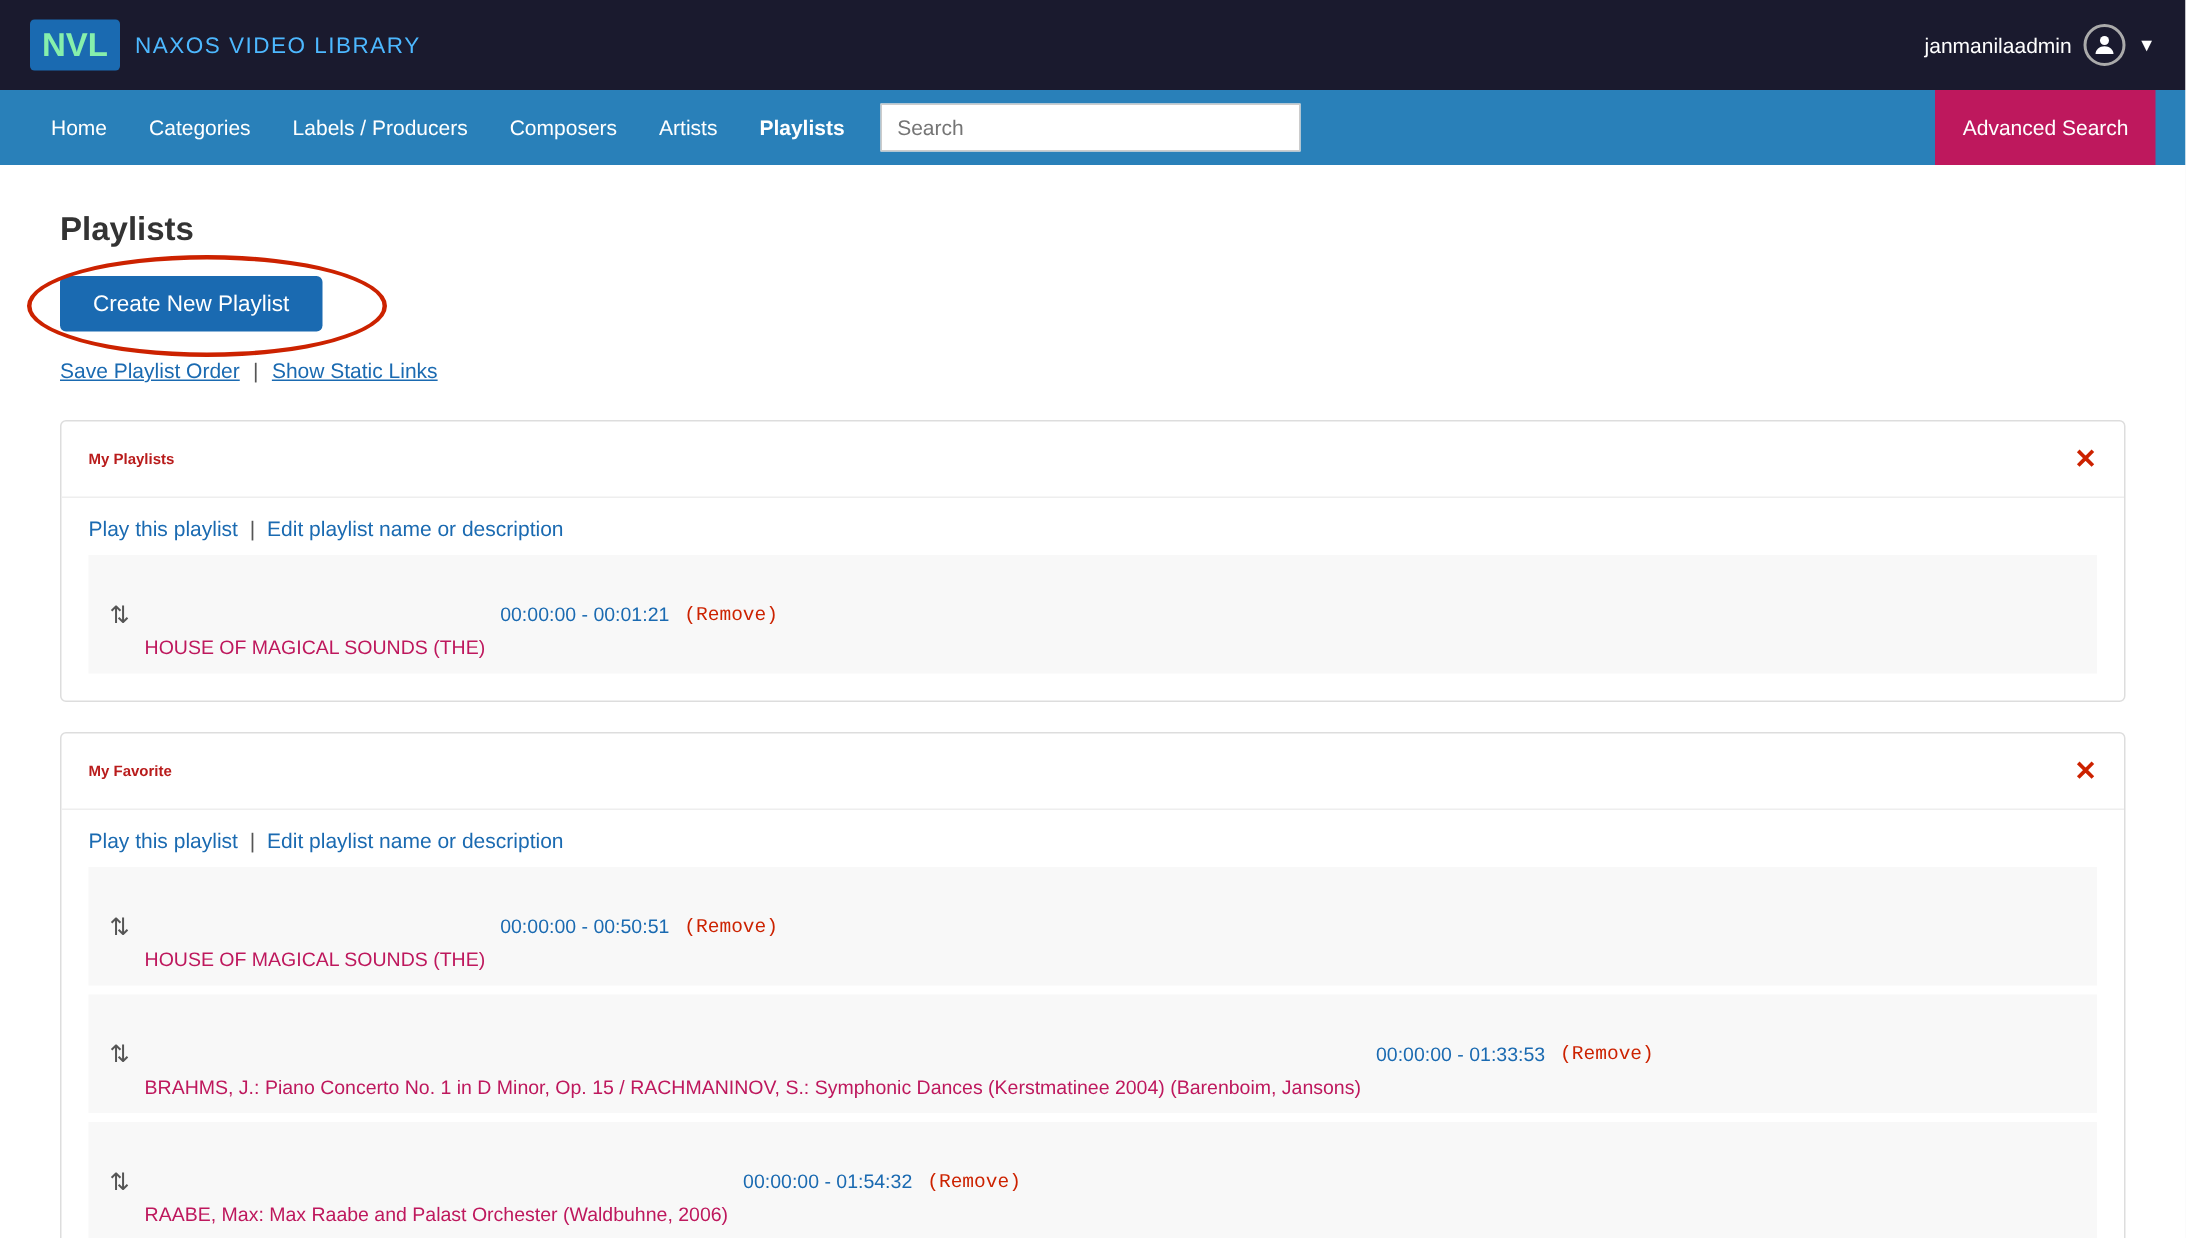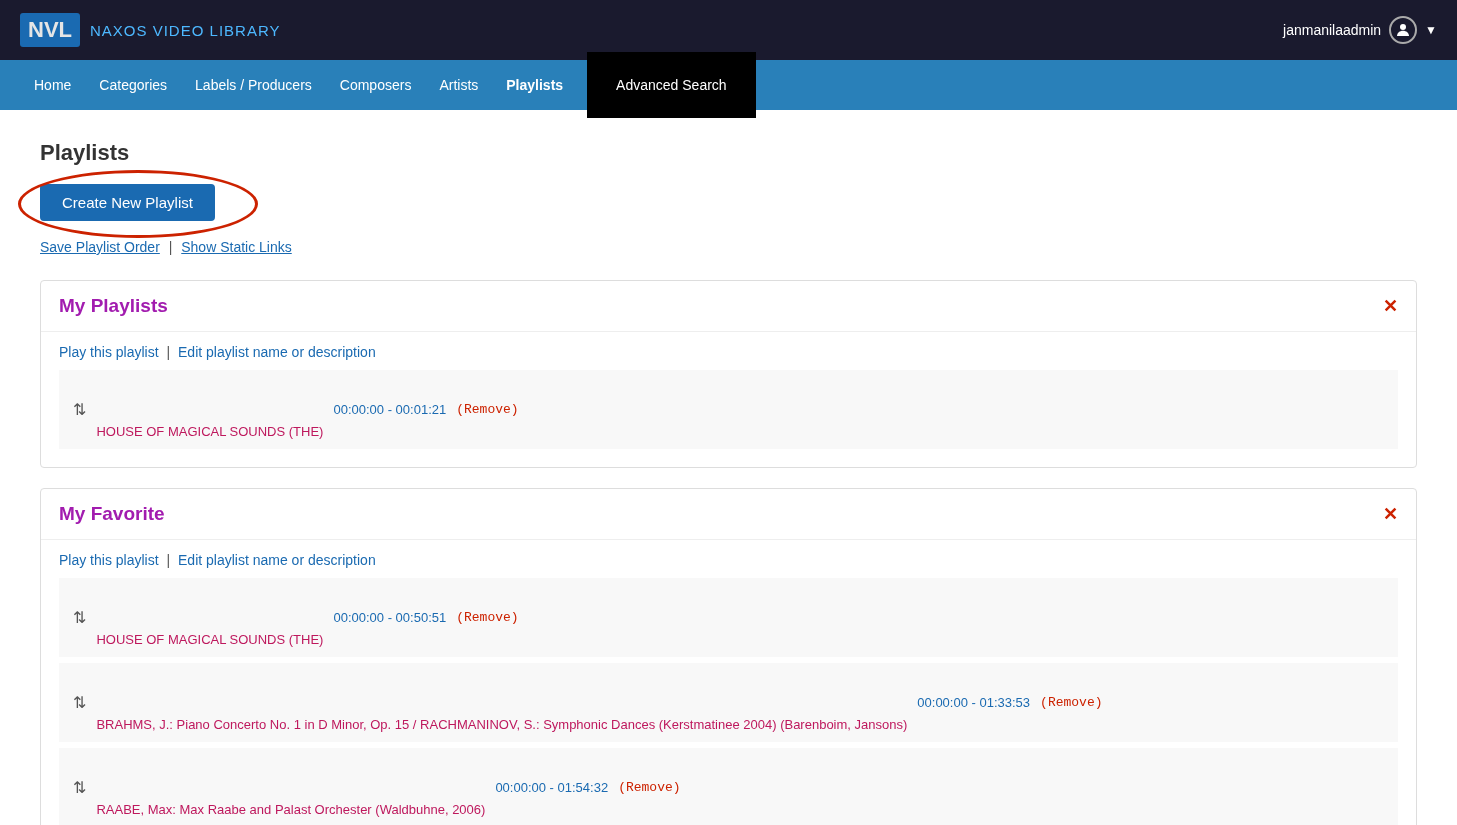--- a/index.html
+++ b/index.html
@@ -14,21 +14,21 @@
       height: 60px;
       justify-content: space-between;
     }
     .logo-area {
       display: flex;
       align-items: center;
       gap: 10px;
     }
     .logo-box {
       background: #1a6ab1;
-      color: #e5e5e5;
+      color: #86efac;
       font-weight: bold;
       font-size: 22px;
       padding: 4px 8px;
       border-radius: 3px;
     }
     .logo-text {
       color: white;
       font-size: 15px;
       font-weight: 400;
       letter-spacing: 1px;
@@ -85,27 +85,27 @@
     .nav-search input {
       width: 280px;
       height: 32px;
       border: 1px solid #ccc;
       padding: 0 10px;
       font-size: 14px;
       outline: none;
       background: white;
     }
     .advanced-search-btn {
-      background: #000000;
+      background: #be185d;
       color: white;
       border: none;
-      padding: 8px 29px;
-      font-size: 14px;
-      cursor: pointer;
-      height: 66px;
+      padding: 8px 18px;
+      font-size: 14px;
+      cursor: pointer;
+      height: 50px;
       white-space: nowrap;
       margin-left: 10px;
     }
 
     
     .main-content {
       background: white;
       min-height: calc(100vh - 110px);
       padding: 30px 40px;
     }
@@ -166,23 +166,23 @@
       background: white;
     }
     .playlist-card-header {
       padding: 14px 18px;
       display: flex;
       justify-content: space-between;
       align-items: center;
       border-bottom: 1px solid #eee;
     }
     .playlist-card-title {
-      font-size: 19px;
+      font-size: 10px;
       font-weight: bold;
-      color: #a21caf;
+      color: #b91c1c;
     }
     .close-btn {
       color: #cc2200;
       font-size: 18px;
       cursor: pointer;
       font-weight: bold;
     }
     .playlist-card-body {
       padding: 12px 18px;
     }
@@ -248,20 +248,23 @@
   </div>
 </div>
 
 <nav class="nav-bar">
   <a class="nav-item">Home</a>
   <a class="nav-item">Categories</a>
   <a class="nav-item">Labels / Producers</a>
   <a class="nav-item">Composers</a>
   <a class="nav-item">Artists</a>
   <a class="nav-item active">Playlists</a>
+  <div class="nav-search">
+    <input type="text" placeholder="Search" style="">
+  </div>
   <button class="advanced-search-btn">Advanced Search</button>
 </nav>
 
 <div class="main-content">
   <h1 class="page-title">Playlists</h1>
 
   <div class="create-btn-wrapper">
     <div class="create-btn-oval"></div>
     <button class="create-new-playlist-btn">Create New Playlist</button>
   </div>

